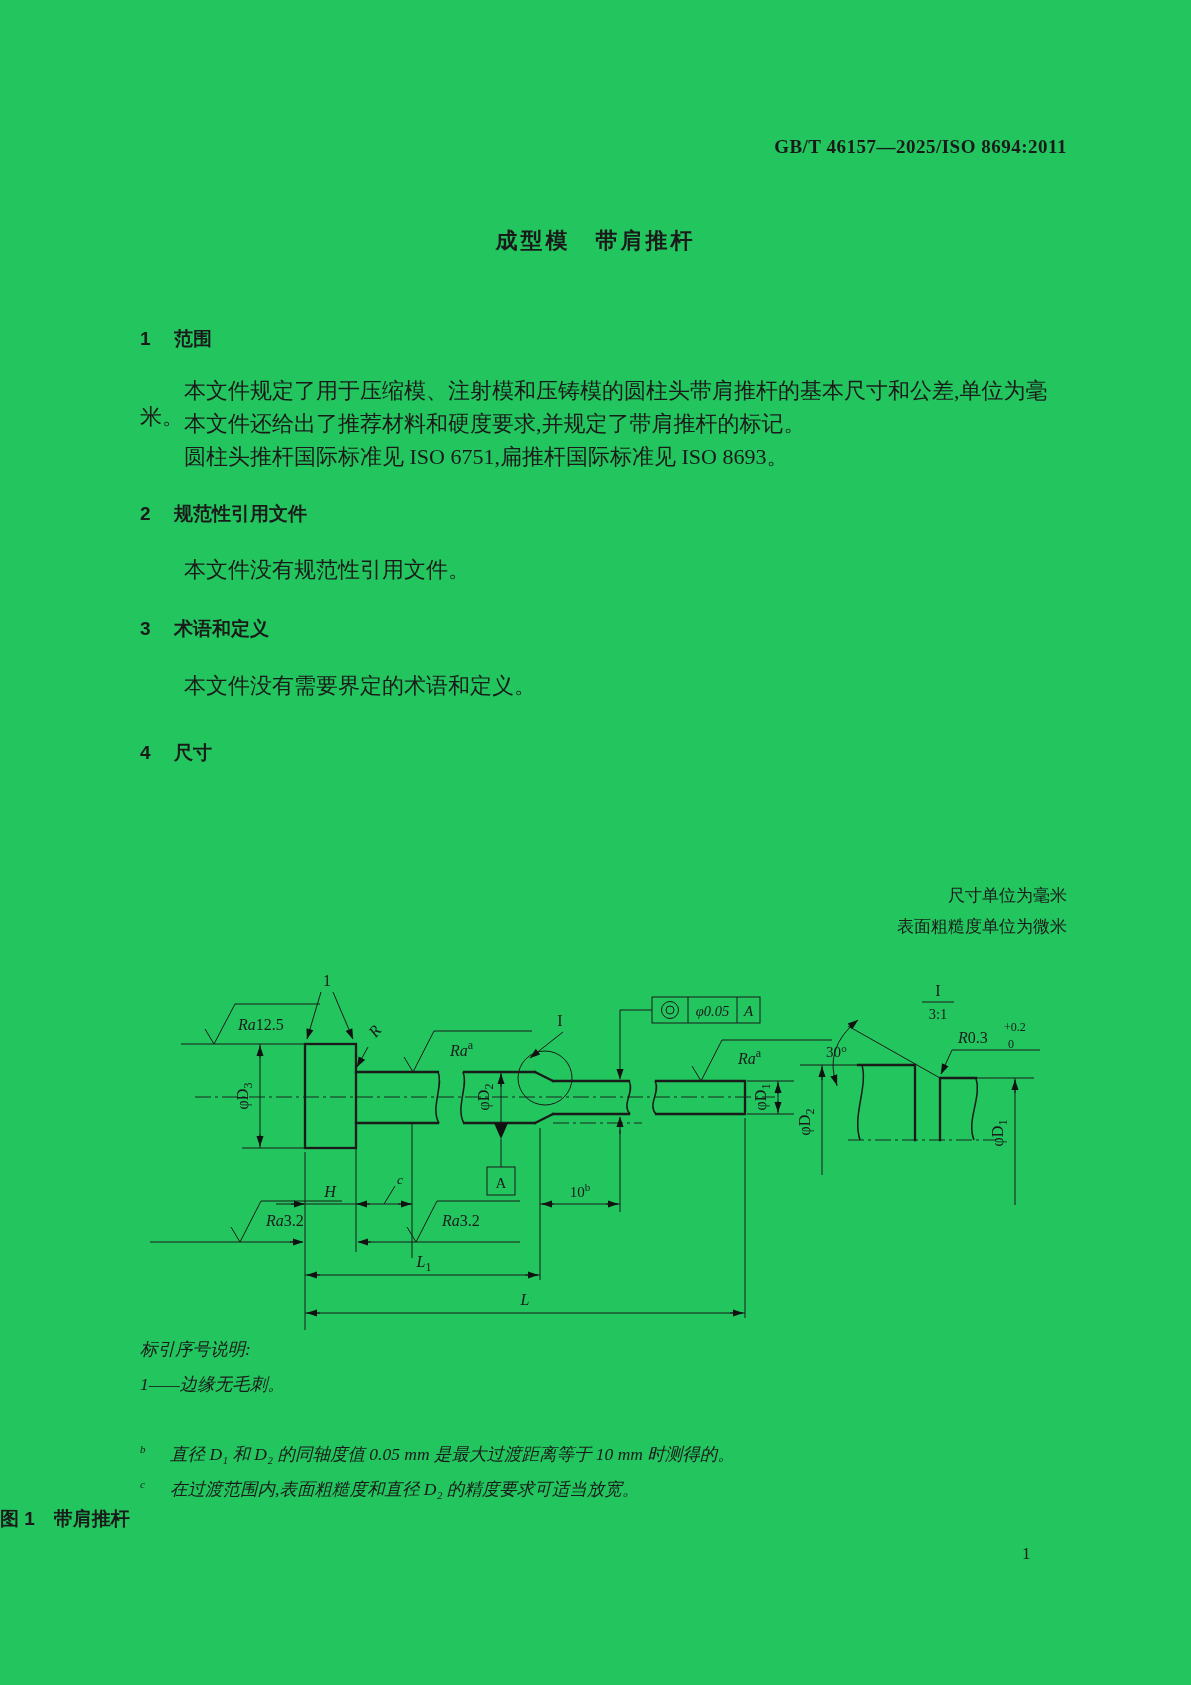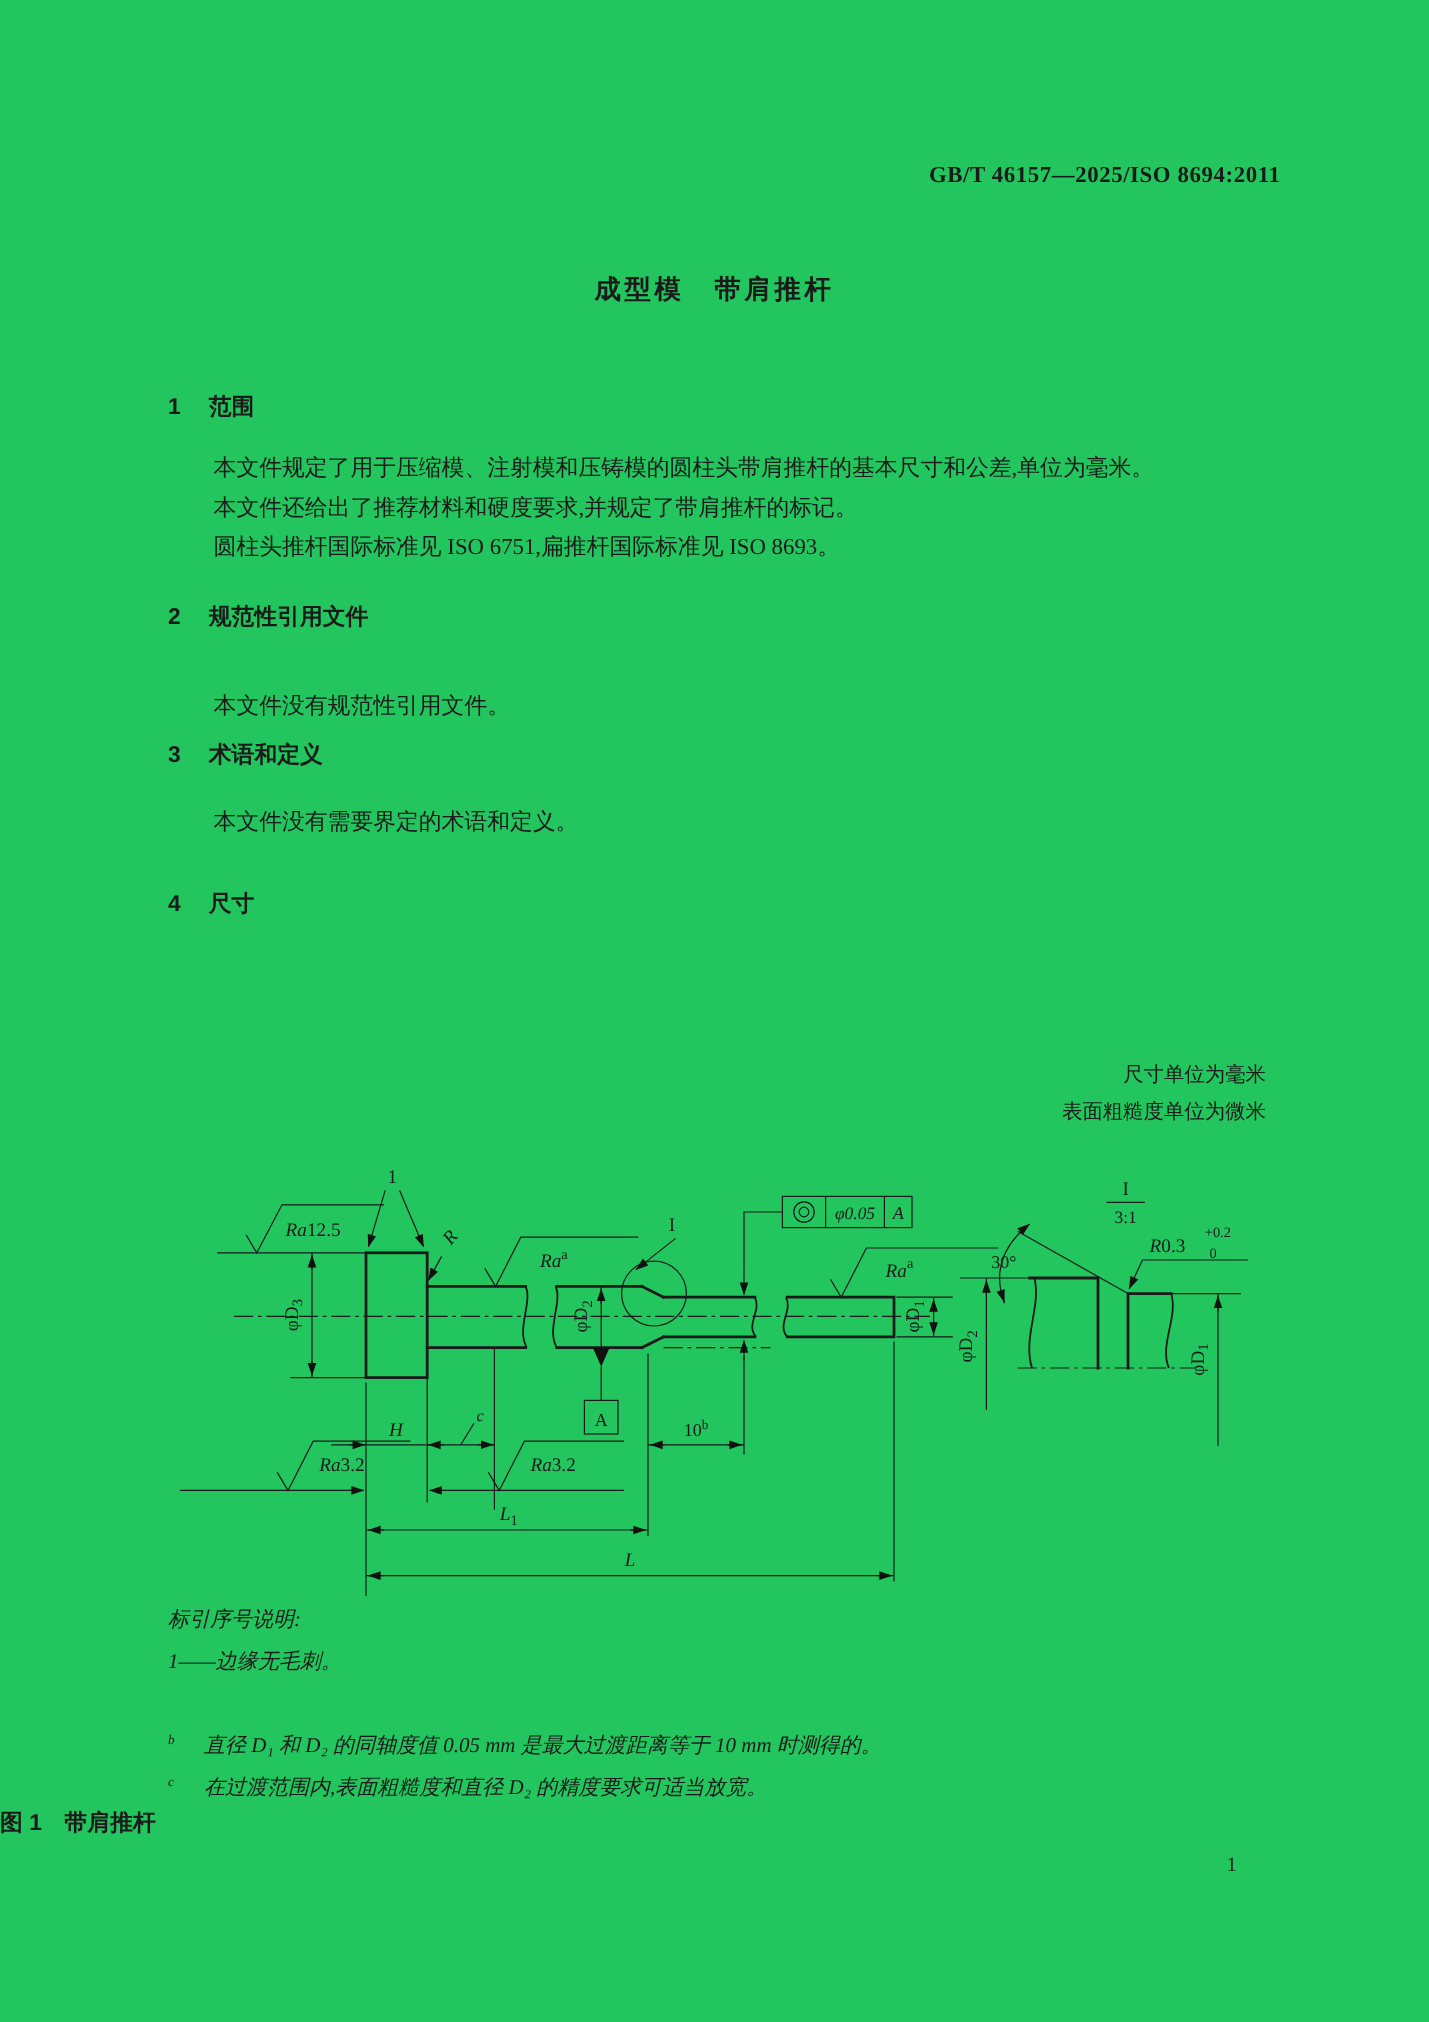--- a/index.html
+++ b/index.html
@@ -5,22 +5,22 @@
   html,body{margin:0;padding:0;background:#888;}
   .page{position:relative;width:1191px;height:1685px;background:#22c55e;margin:0 auto;
         font-family:"Liberation Serif","DejaVu Serif",serif;color:#1a1a1a;overflow:hidden;}
   .abs{position:absolute;}
   .hdr{top:136px;right:124px;font-weight:bold;font-size:19px;letter-spacing:.5px;
        font-family:"Liberation Serif","DejaVu Serif",serif;}
   .title{top:226px;left:0;width:100%;text-align:center;font-family:Liberation Mono, monospace;
          font-weight:bold;font-size:22px;letter-spacing:3px;}
   .sec-h{left:140px;font-family:"Liberation Sans","DejaVu Sans",sans-serif;font-weight:bold;font-size:19px;}
   .sec-h .num{display:inline-block;min-width:34px;}
-  .para{left:140px;width:926px;font-size:19px;line-height:26px;text-indent:2em;margin:0;}
-  .note-r{right:136px;text-align:right;font-size:17px;}
+  .para{left:140px;width:926px;font-size:22px;line-height:26px;text-indent:2em;margin:0;}
+  .note-r{right:124px;text-align:right;font-size:17px;}
   .legend{left:140px;font-size:17.5px;margin:0;font-style:italic;}
   .fnmark{font-size:11px;vertical-align:super;display:inline-block;width:30px;}
   .caption{top:1506px;left:0;width:100%;font-weight:bold;font-size:19px;
            font-family:"Liberation Sans","DejaVu Sans",sans-serif;}
   .pagenum{top:1544px;left:1022px;font-size:17px;}
   svg text{font-family:"Liberation Serif","DejaVu Serif",serif;fill:#1a1a1a;}
   .thick{stroke:#1a1a1a;stroke-width:2.3;fill:none;stroke-linecap:square;}
   .med{stroke:#1a1a1a;stroke-width:1.5;fill:none;}
   .thin{stroke:#1a1a1a;stroke-width:1;fill:none;}
   .cl{stroke:#1a1a1a;stroke-width:.9;fill:none;stroke-dasharray:16 4 3 4;}
@@ -38,21 +38,21 @@
   <div class="abs sec-h" style="top:326px">
     <span class="num">1</span><span>范围</span>
   </div>
   <p class="abs para" style="top:378px">本文件规定了用于压缩模、注射模和压铸模的圆柱头带肩推杆的基本尺寸和公差,单位为毫米。</p>
   <p class="abs para" style="top:411px">本文件还给出了推荐材料和硬度要求,并规定了带肩推杆的标记。</p>
   <p class="abs para" style="top:444px">圆柱头推杆国际标准见 ISO 6751,扁推杆国际标准见 ISO 8693。</p>
 
   <div class="abs sec-h" style="top:501px">
     <span class="num">2</span><span>规范性引用文件</span>
   </div>
-  <p class="abs para" style="top:576px">本文件没有规范性引用文件。</p>
+  <p class="abs para" style="top:557px">本文件没有规范性引用文件。</p>
 
   <div class="abs sec-h" style="top:616px">
     <span class="num">3</span><span>术语和定义</span>
   </div>
   <p class="abs para" style="top:673px">本文件没有需要界定的术语和定义。</p>
 
   <div class="abs sec-h" style="top:740px">
     <span class="num">4</span><span>尺寸</span>
   </div>
 

